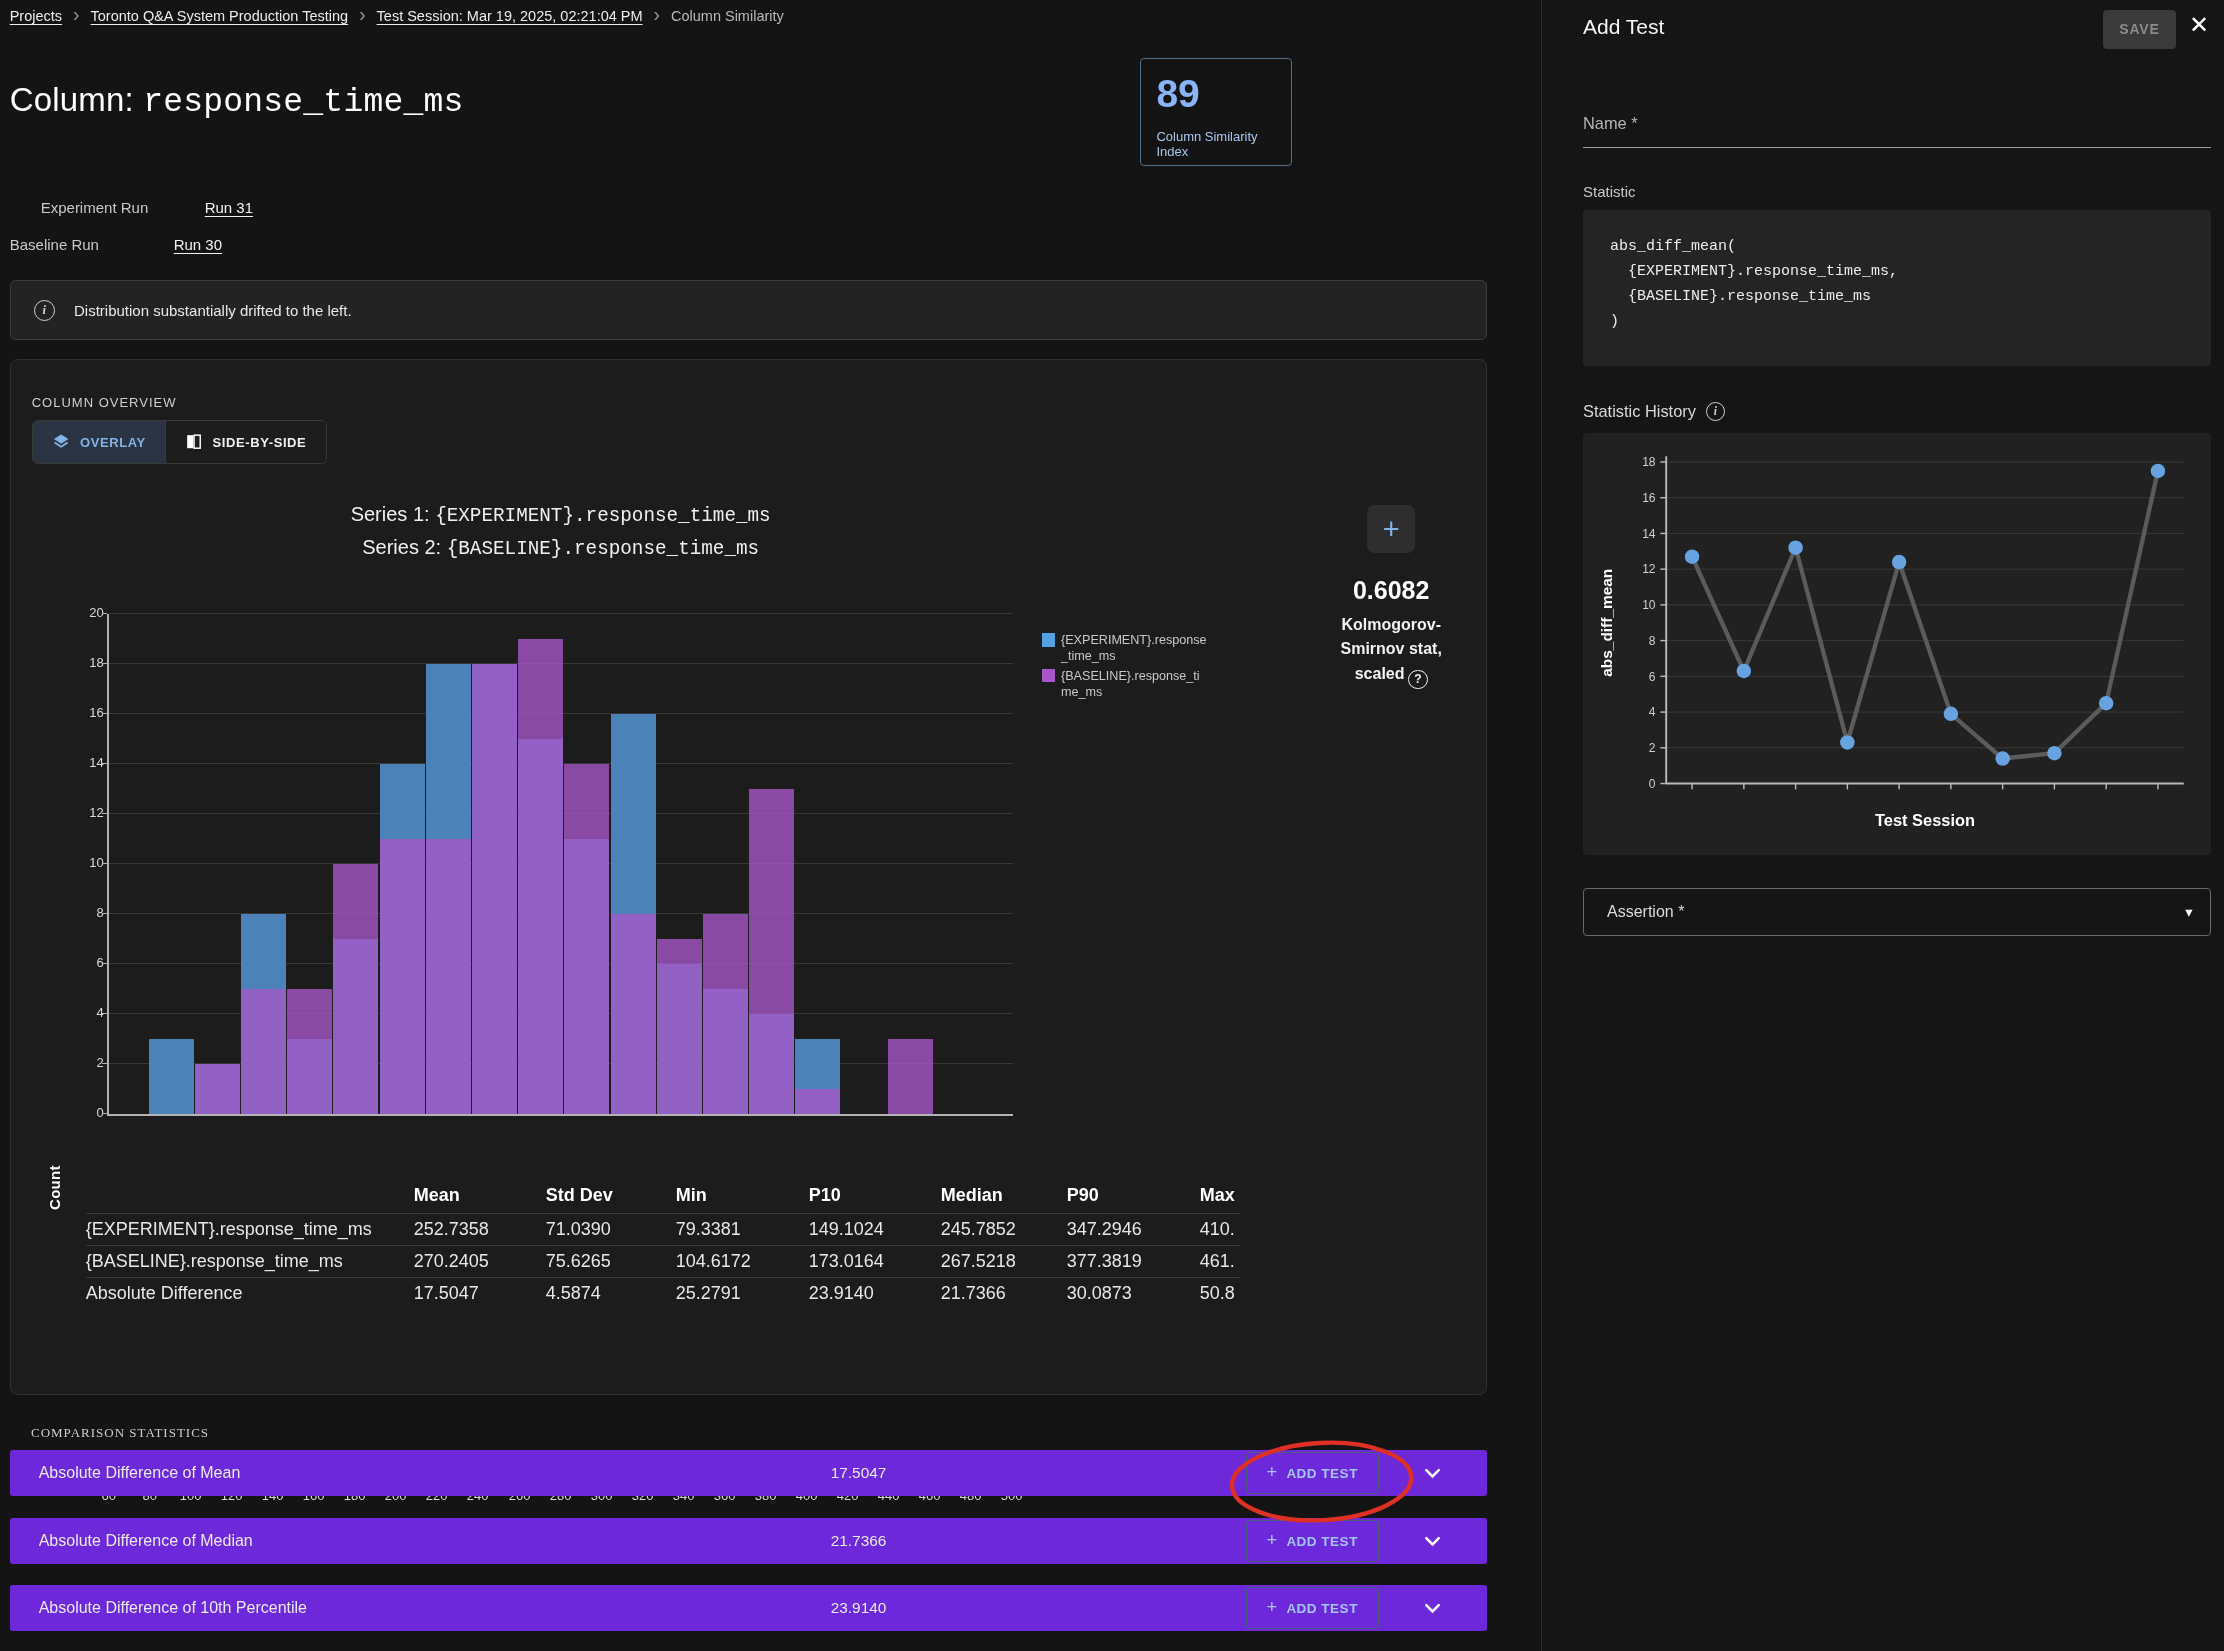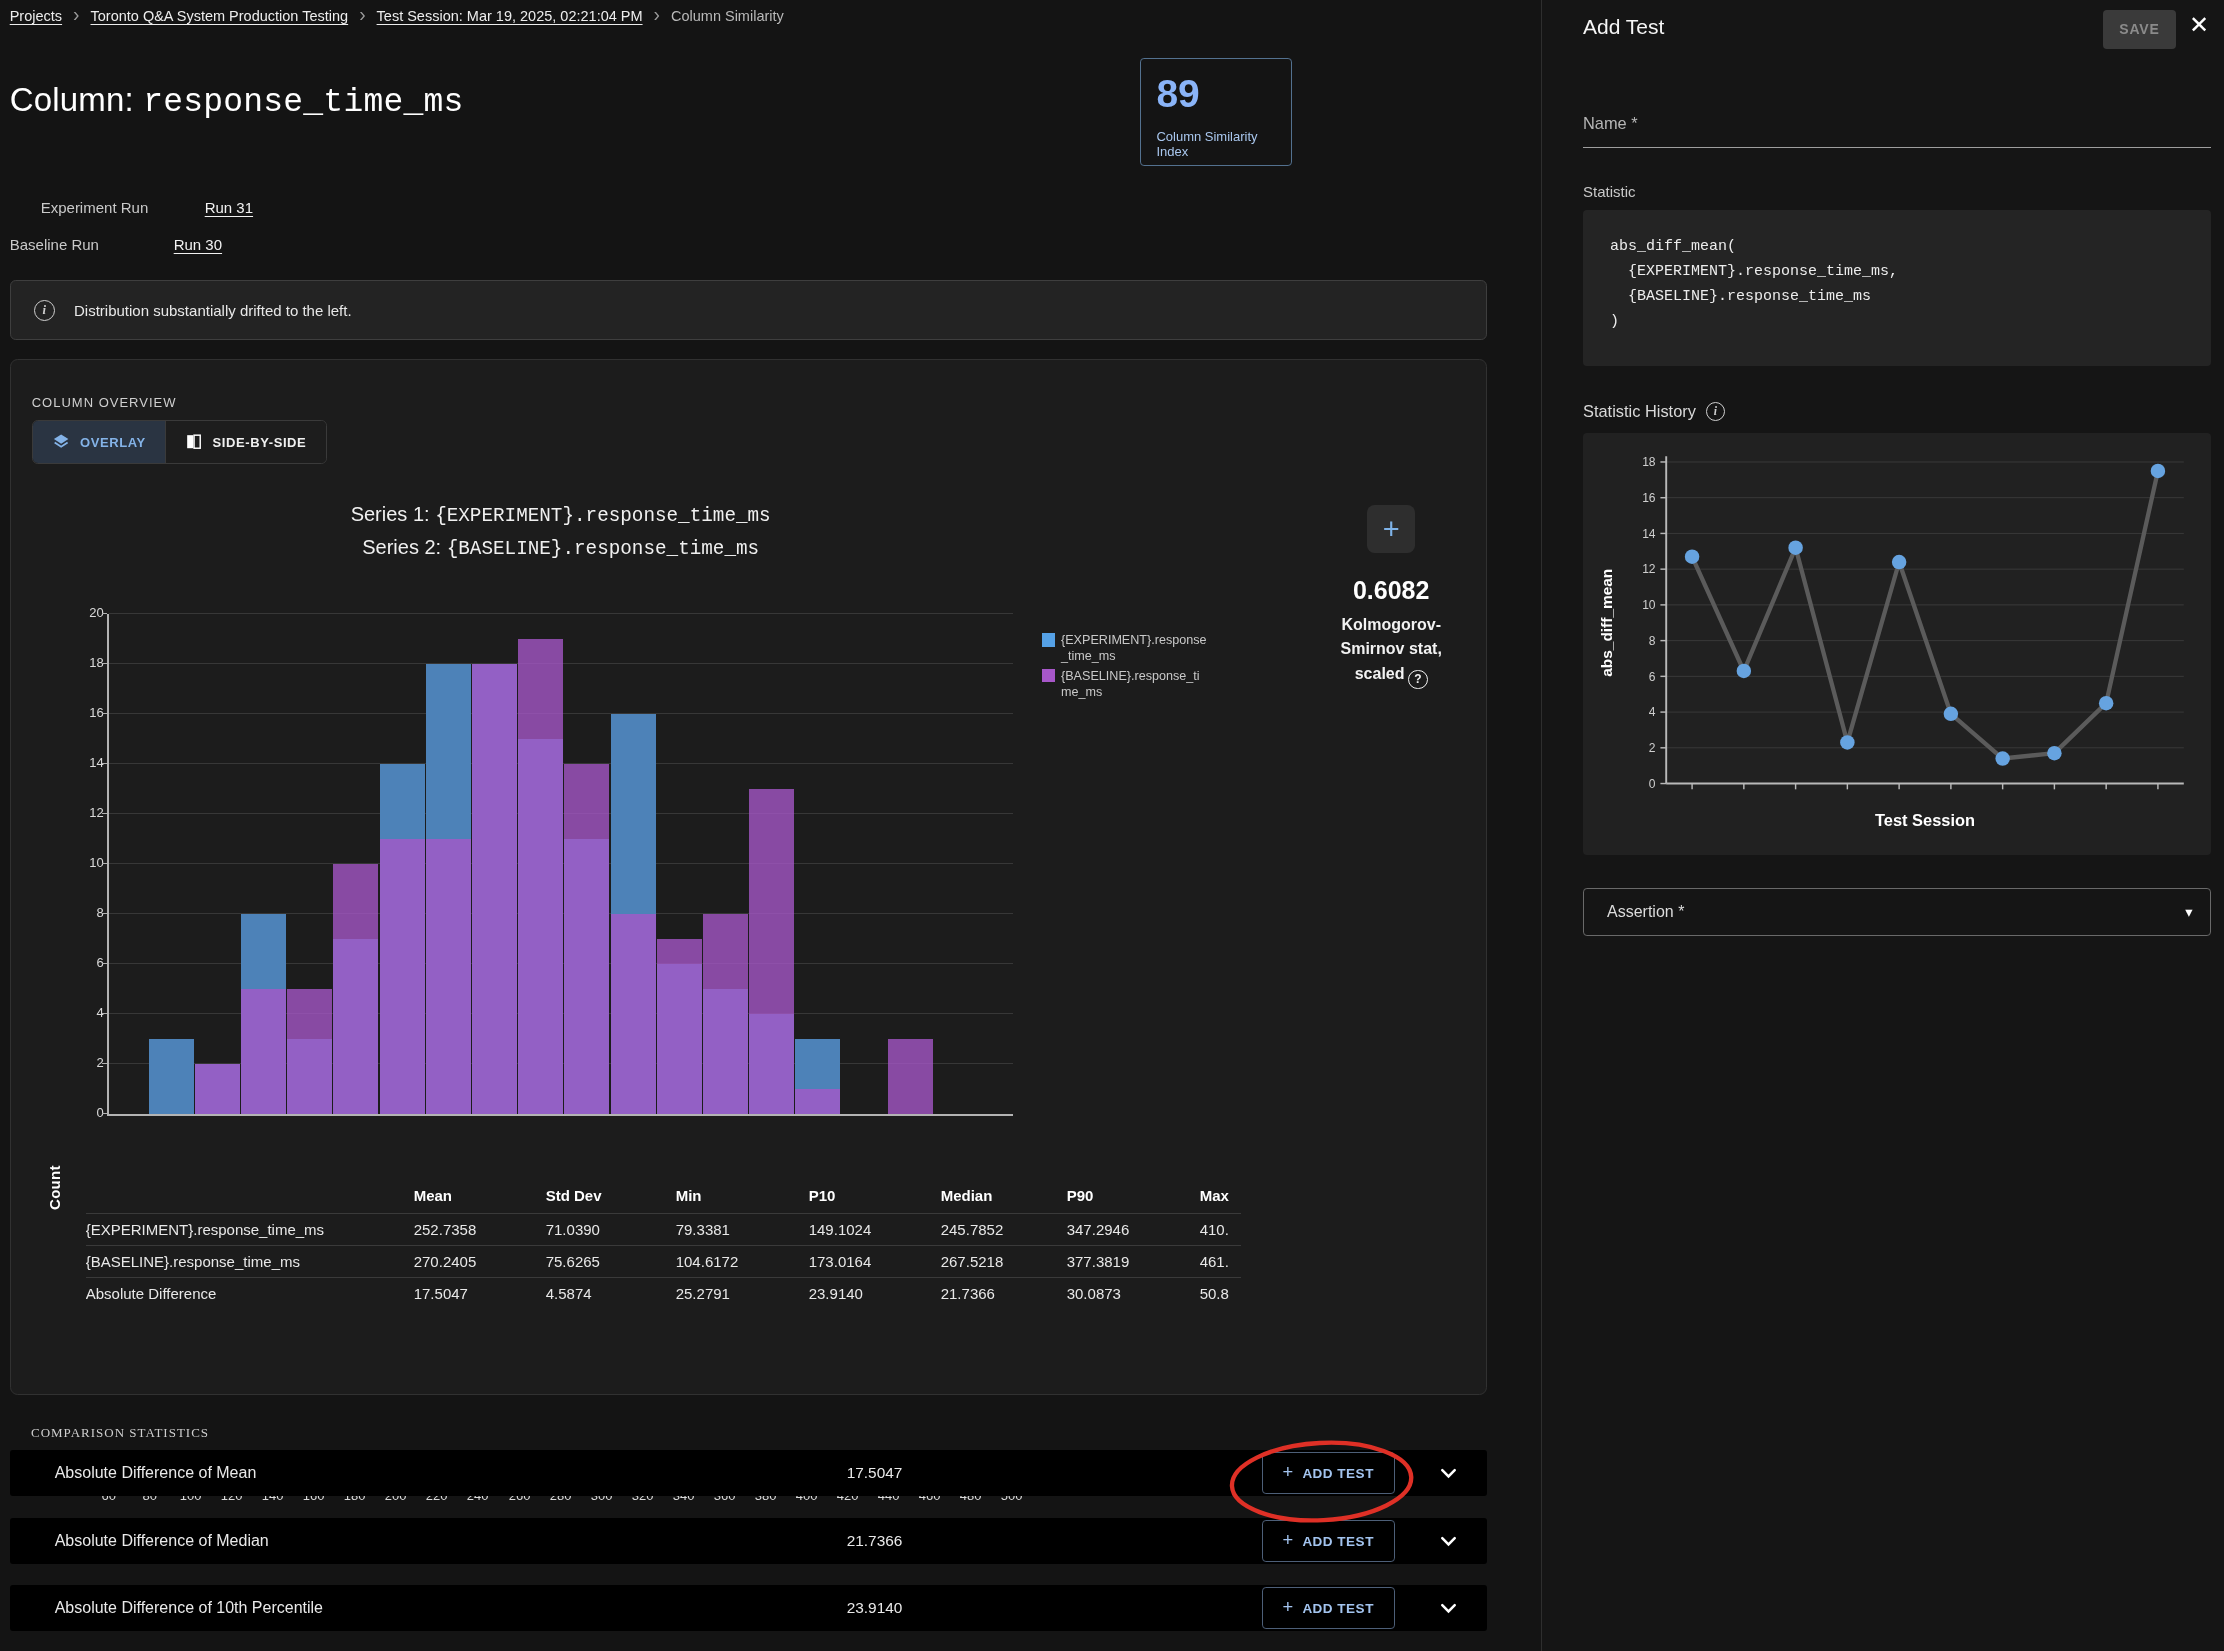--- a/index.html
+++ b/index.html
@@ -69,28 +69,28 @@
   #ks-block { left:1284px; top:145px; width:193px; text-align:center; }
   #ks-add-btn { width:48px; height:48px; margin:0 auto; background:#2e2e2e; border-radius:7.7px;
                 color:#7fb3e8; font-size:29px; display:flex; align-items:center; justify-content:center; cursor:pointer; }
   #ks-value { font-size:25px; font-weight:bold; color:#ffffff; margin-top:23px; }
   #ks-label { font-size:16px; font-weight:bold; color:#f2f2f2; line-height:1.55; margin-top:7.7px; }
   .help-circle { display:inline-flex; align-items:center; justify-content:center; width:19.3px; height:19.3px;
                  border:1.4px solid #f2f2f2; border-radius:50%; font-size:12px; vertical-align:-3.9px; margin-left:3.9px; }
 
   
   #summary-table { left:75px; top:817px; width:1155px; overflow:hidden; }
-  #summary-table .trow { display:flex; height:32px; align-items:center; border-top:1px solid #3a3a3a; font-size:15px; }
+  #summary-table .trow { display:flex; height:32px; align-items:center; border-top:1px solid #3a3a3a; font-size:18px; }
   #summary-table .thead { border-top:none; height:36px; font-weight:bold; color:#ffffff; }
   #summary-table .cell { flex:0 0 auto; white-space:nowrap; overflow:hidden; }
 
   
   #comparison-label { left:31px; top:1425px;font-family:Liberation Serif, serif; }
-  .comp-row { left:9.7px; width:1477px; height:46px; background:#000000; border-radius:2.9px;
-              display:flex; align-items:center;padding-left:16px; }
+  .comp-row { left:9.7px; width:1477px; height:46px; background:#6d28d9; border-radius:2.9px;
+              display:flex; align-items:center; }
   .comp-row .label { margin-left:29px; font-size:16px; color:#e9e9e9; width:792px; }
   .comp-row .value { font-size:15.4px; color:#e9e9e9; width:415px; }
   .add-test-btn { width:133px; height:42px; border:1px solid #4d5f78; border-radius:3.9px; background:transparent;
                   color:#a3c4ef; font-size:13.5px; font-weight:bold; letter-spacing:0.5px; display:flex;
                   align-items:center; justify-content:center; gap:8.7px; cursor:pointer;
                   font-family:"Liberation Sans",sans-serif; }
   .add-test-btn .plus { font-size:18.3px; font-weight:normal; margin-top:-1.9px; }
   .row-chevron { margin-left:42px; cursor:pointer; display:flex; }
 
   

